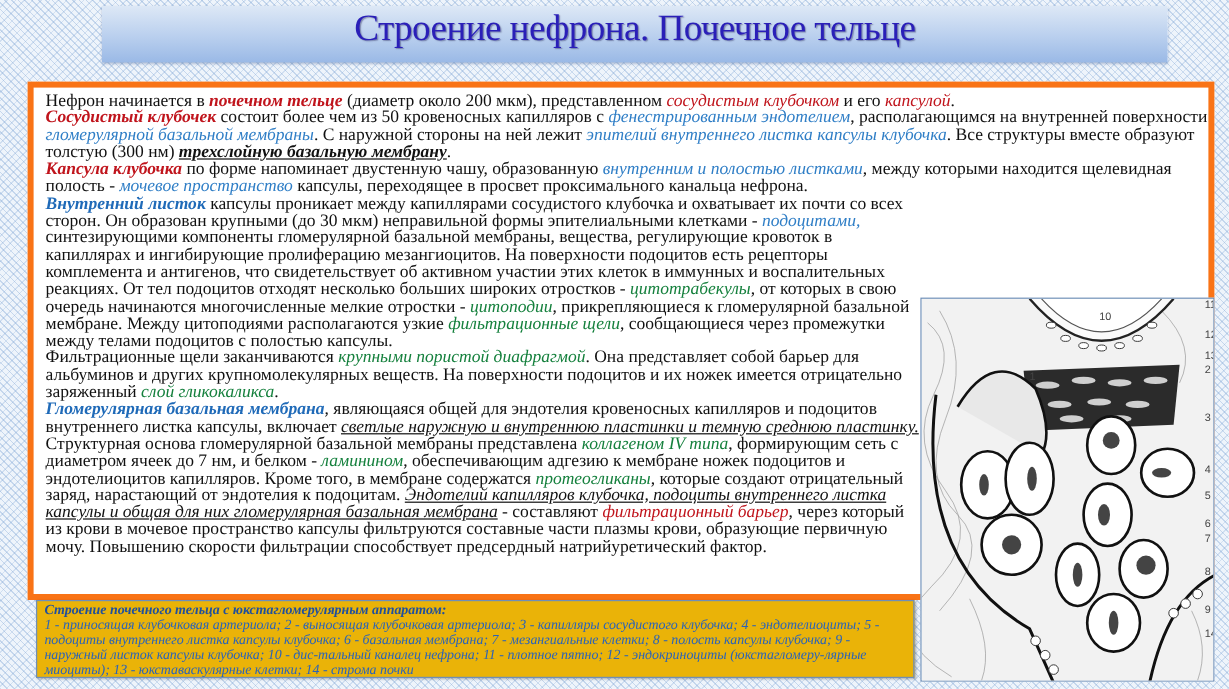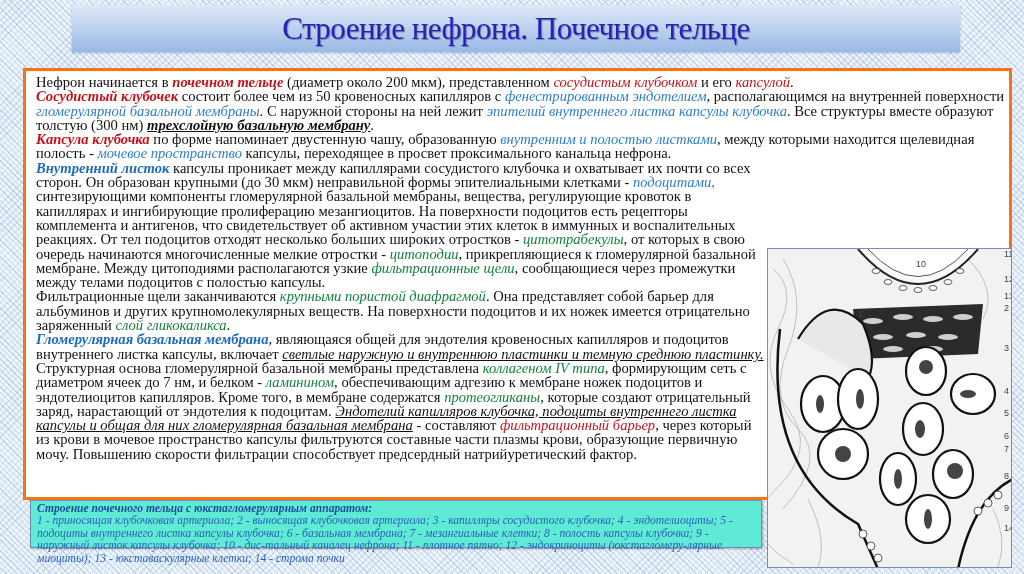--- a/index.html
+++ b/index.html
@@ -5,35 +5,35 @@
   html, body { margin:0; padding:0; }
   body {
     width:1024px; height:574px; overflow:hidden; position:relative;
     background-color:#eef4fb;
     background-image:
       repeating-linear-gradient(45deg, rgba(120,160,210,0.35) 0 1px, transparent 1px 4px),
       repeating-linear-gradient(-45deg, rgba(120,160,210,0.25) 0 1px, transparent 1px 5px);
     font-family:"Liberation Serif", serif;
   }
   .title-box {
-    position:absolute; left:72px; top:5px; width:888px; height:47px;
+    position:absolute; left:85px; top:5px; width:888px; height:47px;
     background:linear-gradient(to bottom, #dde8f6 0%, #b9cfee 55%, #9ab9e6 100%);
     box-shadow:0 1px 2px rgba(60,90,140,0.35);
-    display:flex; align-items:center; justify-content:center;
+    display:flex; align-items:flex-start; justify-content:center;
   }
   .title-text {
     font-family:"Liberation Serif", serif;
     font-size:31px; color:#2a1fb8;
     text-shadow:1px 1px 1px rgba(40,40,90,0.45);
     letter-spacing:-0.5px;
   }
   .text-box {
     position:absolute; left:23px; top:68px; width:989px; height:432px;
     background:#ffffff;
-    border:3px solid #f97316;
+    border:5px solid #f97316;
     box-sizing:border-box;
   }
   .body-text {
     position:absolute; left:10px; top:4px; width:970px;
     font-family:"Liberation Serif", serif;
     font-size:14.6px; line-height:14.3px; color:#111;
   }
   .body-text p { margin:0; }
   .hl-red-b { color:#c0141c; font-weight:bold; font-style:italic; }
   .hl-red { color:#c0141c; font-style:italic; }
@@ -41,22 +41,22 @@
   .hl-blue-b { color:#1f6ab8; font-weight:bold; font-style:italic; }
   .hl-green { color:#15803d; font-style:italic; }
   .ul-b { font-weight:bold; font-style:italic; text-decoration:underline;text-align:right; }
   .ul-i { font-style:italic; text-decoration:underline;margin-top:36px; }
   .figure {
     position:absolute; left:767px; top:248px; width:245px; height:320px;
     background:#ffffff; border:1px solid #6f8fb8; box-sizing:border-box;
     overflow:hidden;
   }
   .caption-box {
-    position:absolute; left:30px; top:500px; width:732px; height:48px;
-    background:#5eead4; border:1px solid #6f8fb8; box-sizing:border-box;
+    position:absolute; left:30px; top:500px; width:732px; height:65px;
+    background:#eab308; border:1px solid #6f8fb8; box-sizing:border-box;
     box-shadow:1px 1px 2px rgba(0,0,0,0.3);
     padding:2px 6px;
     font-family:"Liberation Serif", serif; font-style:italic;
     font-size:11.6px; line-height:12.4px; color:#2b63b8;
   }
   .caption-title { font-weight:bold; color:#1f4f9e; }
   .num-label { font-family:"Liberation Sans", sans-serif; font-size:9px; fill:#444; }
 </style>
 </head>
 <body>

